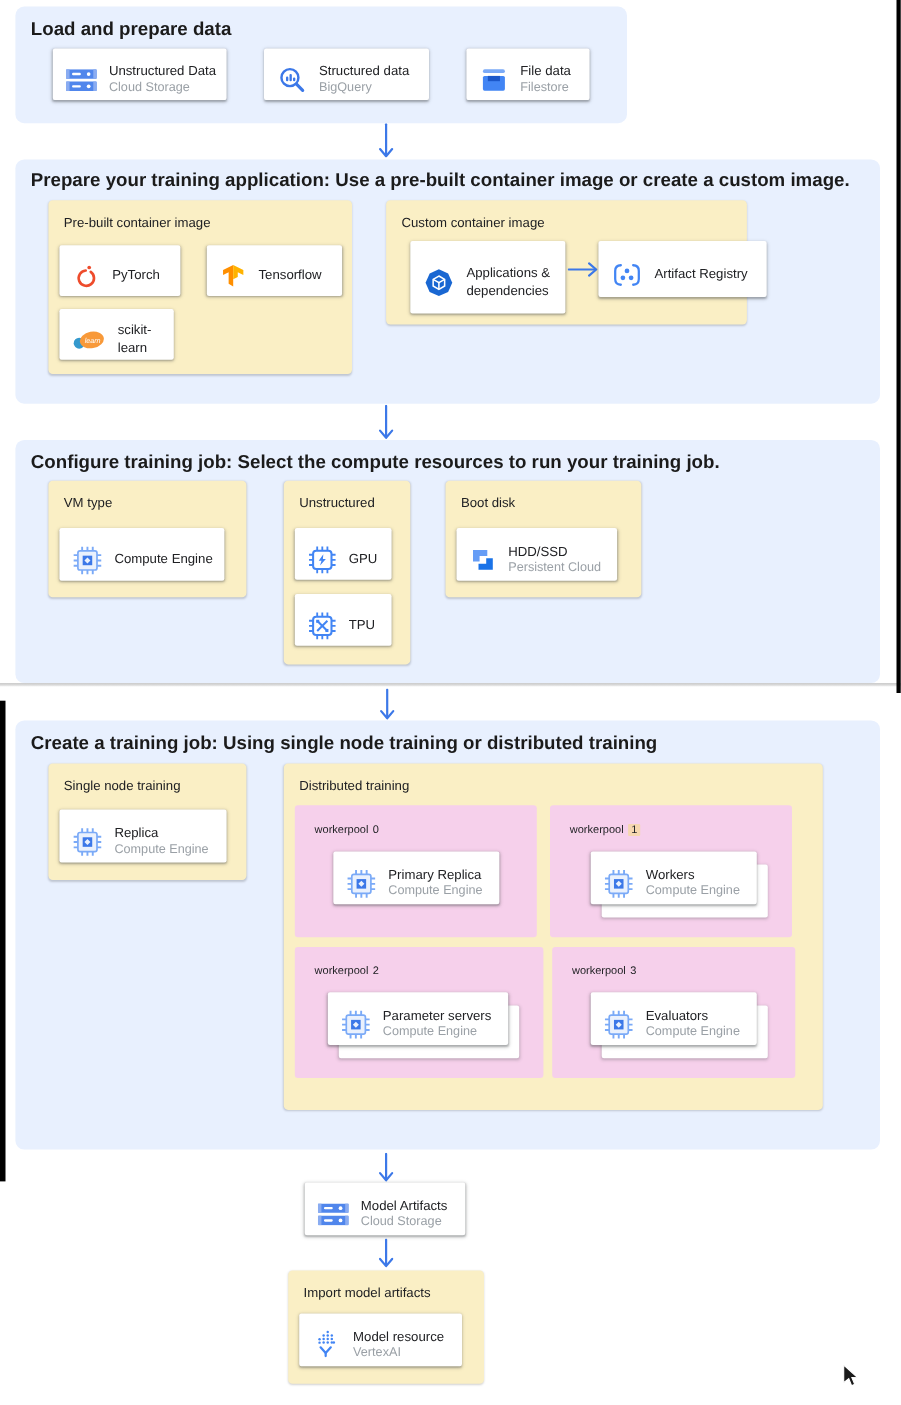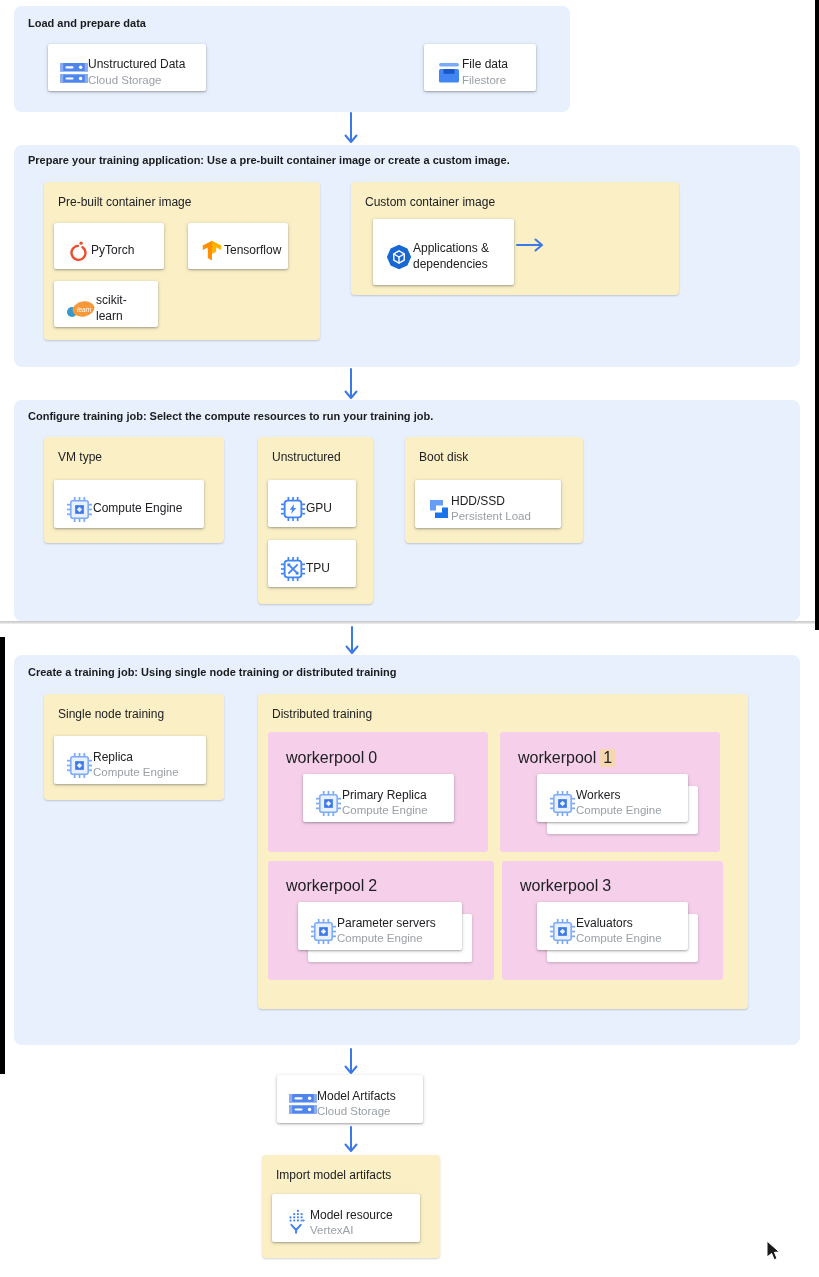--- a/index.html
+++ b/index.html
@@ -2,26 +2,26 @@
 <html><head>
 <meta charset="utf-8">
 <style>
   html,body{margin:0;padding:0;background:#fff}
   .page{position:relative;width:819px;height:1277px;background:#ffffff;
         font-family:"Liberation Sans",sans-serif;overflow:hidden}
   .panel{position:absolute;background:#E8F0FE;border-radius:8px}
   .group{position:absolute;background:#FAEFC5;border-radius:4px;
          box-shadow:0 1px 2px rgba(0,0,0,.18)}
   .pool{position:absolute;background:#F6D0EB;border-radius:3px}
-  .sec-title{position:absolute;font-size:11px;font-weight:bold;color:#1b1b1b;white-space:nowrap}
+  .sec-title{position:absolute;font-size:17px;font-weight:bold;color:#1b1b1b;white-space:nowrap}
   .grp-title{position:absolute;font-size:12px;color:#202124;white-space:nowrap}
-  .pool-label{position:absolute;font-size:16px;color:#202124;display:flex;gap:4px}
+  .pool-label{position:absolute;font-size:10px;color:#202124;display:flex;gap:4px}
   .card{position:absolute;background:#fff;border-radius:2px;
         box-shadow:0 1px 2px rgba(60,64,67,.35),0 1px 4px rgba(60,64,67,.18);
-        display:flex;align-items:center;padding:10px 8px 0 12px;box-sizing:border-box}
+        display:flex;align-items:center;gap:11px;padding:10px 8px 0 12px;box-sizing:border-box}
   .card.back{box-shadow:0 1px 3px rgba(60,64,67,.3)}
   .txt{display:flex;flex-direction:column;line-height:1.3}
   .t{font-size:12px;color:#202124}
   .s{font-size:11.5px;color:#9AA0A6}
   .hl{background:#F6D7B0;padding:0 3px;border-radius:1px}
   .ic{flex:0 0 auto;display:flex;align-items:center}
   .arr{position:absolute}
   .arr line,.arr polyline{stroke:#3C78E8;stroke-width:2;fill:none;
         stroke-linecap:round;stroke-linejoin:round}
   .edge{position:absolute;background:#000}
@@ -77,20 +77,35 @@
     <span class="ic">
       <svg width="28" height="20">
           <use href="#sym-cstore"></use>
         </svg>
     </span>
     <span class="txt">
       <span class="t">Unstructured Data</span>
       <span class="s">Cloud Storage</span>
     </span>
   </div>
+  <div class="card" style="left:240px;top:44px;width:150px;height:47px">
+    <span class="ic">
+      <svg width="27" height="27" viewBox="0 0 28 28">
+        <circle cx="12" cy="12" r="8" fill="none" stroke="#3C78E8" stroke-width="2.3"></circle>
+        <line x1="18.2" y1="18.2" x2="24" y2="24" stroke="#3C78E8" stroke-width="3" stroke-linecap="round"></line>
+        <rect x="8.3" y="11" width="2.2" height="4.5" rx="1" fill="#3C78E8"></rect>
+        <rect x="11.6" y="8.5" width="2.2" height="7" rx="1" fill="#3C78E8"></rect>
+        <rect x="14.9" y="11.8" width="2.2" height="3.7" rx="1" fill="#3C78E8"></rect>
+      </svg>
+    </span>
+    <span class="txt">
+      <span class="t">Structured data</span>
+      <span class="s">BigQuery</span>
+    </span>
+  </div>
   <div class="card" style="left:424px;top:44px;width:112px;height:47px">
     <span class="ic">
       <svg width="26" height="22" viewBox="0 0 26 22">
         <rect x="3" y="1" width="20" height="3.4" rx="1.7" fill="#7BAAF7"></rect>
         <rect x="3" y="7" width="20" height="13.5" rx="1.5" fill="#4285F4"></rect>
         <rect x="7.5" y="7" width="11" height="4.8" fill="#1B57C9"></rect>
       </svg>
     </span>
     <span class="txt">
       <span class="t">File data</span>
@@ -113,21 +128,21 @@
     <span class="ic">
       <svg width="25" height="26" viewBox="0 0 26 28">
         <path d="M12.35 8.53 A7.5 7.5 0 1 0 17.3 9.86" fill="none" stroke="#EE4C2C" stroke-width="2.6" stroke-linecap="round"></path>
         <circle cx="15.8" cy="5.6" r="1.8" fill="#EE4C2C"></circle>
       </svg>
     </span>
     <span class="txt">
         <span class="t">PyTorch</span>
       </span>
   </div>
-  <div class="card" style="left:188px;top:223px;width:100px;height:46px">
+  <div class="card" style="left:188px;top:223px;width:123px;height:46px">
     <span class="ic">
       <svg width="24" height="26" viewBox="0 0 26 28">
         <polygon points="13,3 3,8 3,12.8 8.5,10.3 8.5,21.5 13,24.2" fill="#FF8F00"></polygon>
         <polygon points="13,3 23,8 23,12.8 17.5,10.3 17.5,14.8 13,17" fill="#FFB300"></polygon>
       </svg>
     </span>
     <span class="txt">
         <span class="t">Tensorflow</span>
       </span>
   </div>
@@ -157,20 +172,34 @@
       </svg>
     </span>
     <span class="txt">
         <span class="t">Applications &amp; dependencies</span>
       </span>
   </div>
   <svg class="arr" style="left:516px;top:237px" width="28" height="16">
     <line x1="1" y1="8" x2="25" y2="8"></line>
       <polyline points="19.5,2.5 26,8 19.5,13.5"></polyline>
   </svg>
+  <div class="card" style="left:544px;top:219px;width:153px;height:51px">
+    <span class="ic">
+      <svg width="28" height="24" viewBox="0 0 30 24">
+        <path d="M9,2.5 Q3.5,2.5 3.5,8 V16 Q3.5,21.5 9,21.5" fill="none" stroke="#4285F4" stroke-width="2.2" stroke-linecap="round"></path>
+        <path d="M21,2.5 Q26.5,2.5 26.5,8 V16 Q26.5,21.5 21,21.5" fill="none" stroke="#4285F4" stroke-width="2.2" stroke-linecap="round"></path>
+        <circle cx="15" cy="8" r="2.3" fill="#4285F4"></circle>
+        <circle cx="11" cy="14.8" r="2.3" fill="#4285F4"></circle>
+        <circle cx="19" cy="14.8" r="2.3" fill="#4285F4"></circle>
+      </svg>
+    </span>
+    <span class="txt">
+        <span class="t">Artifact Registry</span>
+      </span>
+  </div>
 
   <svg class="arr" style="left:342px;top:368px" width="18" height="32">
     <line x1="9" y1="1" x2="9" y2="29"></line>
       <polyline points="3.5,23.5 9,30 14.5,23.5"></polyline>
   </svg>
 
   <div class="panel" style="left:14px;top:400px;width:786px;height:221px">
     <div class="sec-title" style="left:14px;top:10px">Configure training job: Select the compute resources to run your training job.</div>
   </div>
   <div class="group" style="left:44px;top:437px;width:180px;height:106px">
@@ -247,21 +276,21 @@
   </div>
   <div class="card" style="left:415px;top:480px;width:146px;height:48px">
     <span class="ic">
       <svg width="24" height="24" viewBox="0 0 24 24">
         <polygon points="3,3 16,3 16,8.5 9,8.5 9,13.5 3,13.5" fill="#669DF6"></polygon>
         <polygon points="21,21 8,21 8,15.5 15,15.5 15,10.5 21,10.5" fill="#1A73E8"></polygon>
       </svg>
     </span>
     <span class="txt">
       <span class="t">HDD/SSD</span>
-      <span class="s">Persistent Load</span>
+      <span class="s">Persistent Cloud</span>
     </span>
   </div>
 
   <div class="seam" style="top:621px"></div>
 
   <svg class="arr" style="left:343px;top:626px" width="18" height="29">
     <line x1="9" y1="1" x2="9" y2="26"></line>
       <polyline points="3.5,20.5 9,27 14.5,20.5"></polyline>
   </svg>
 

